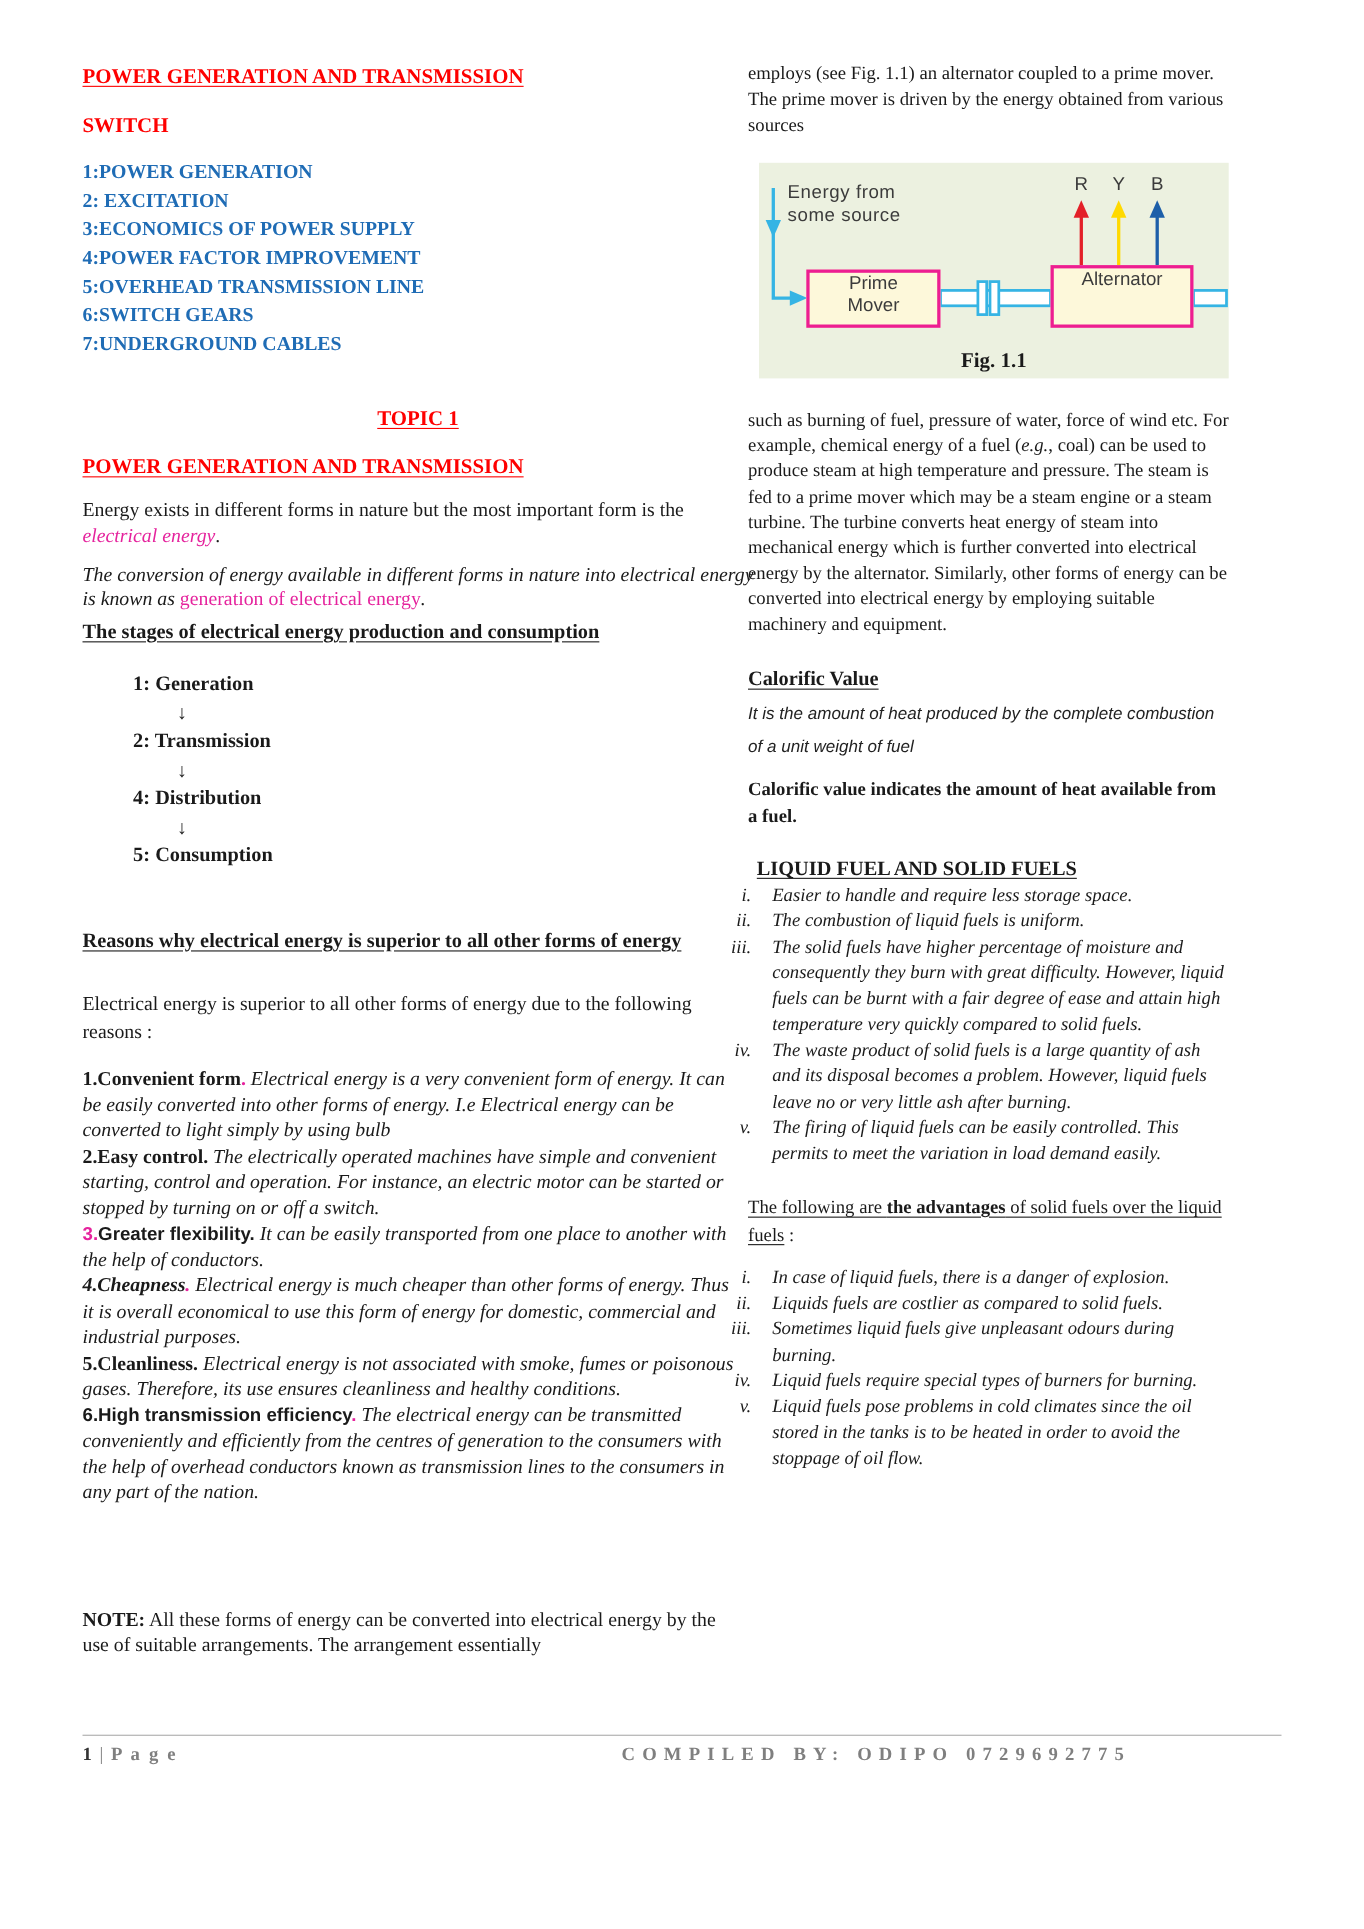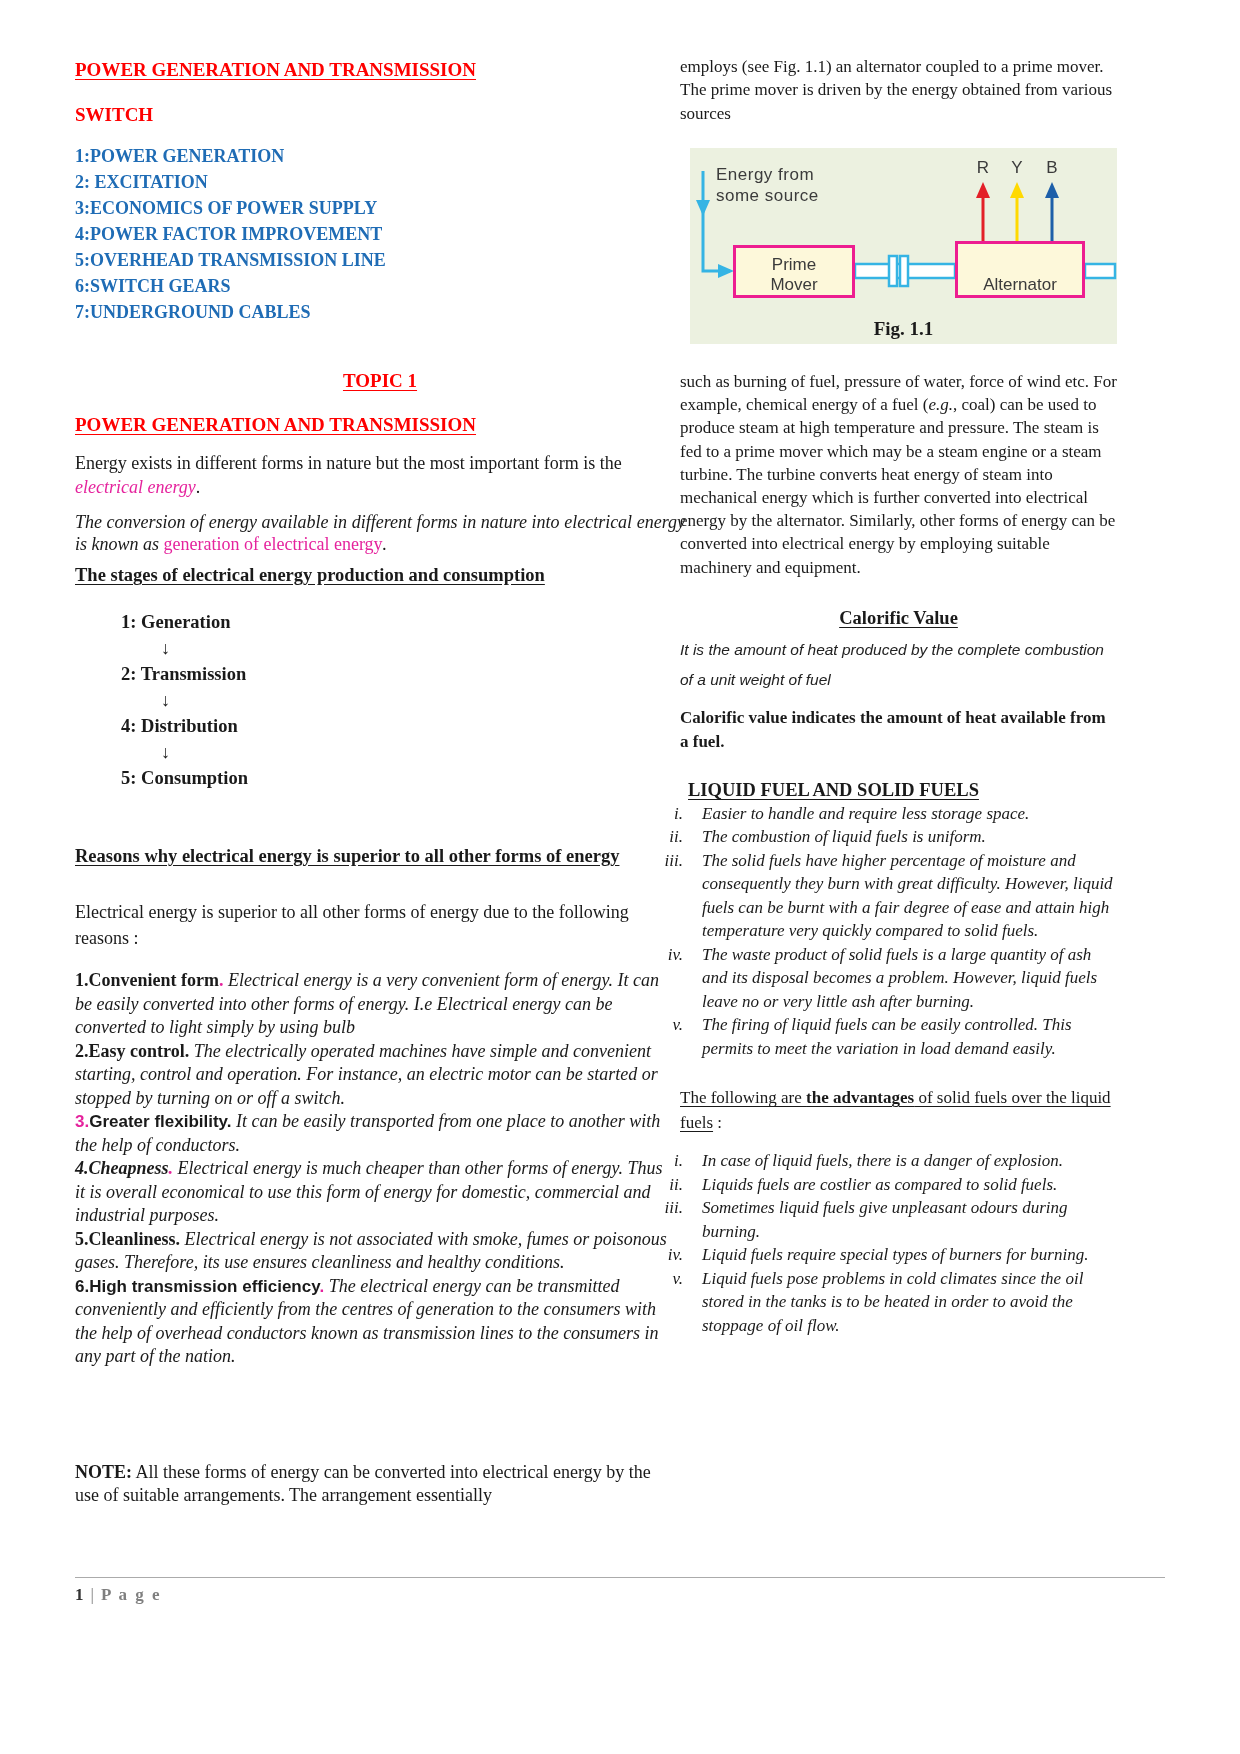--- a/index.html
+++ b/index.html
@@ -39,40 +39,40 @@
   .reason { margin:0; font-size:18px; line-height:23.5px; }
   .rbody { font-style:italic; }
   .lead-serif { font-weight:bold; }
   .lead-serif-italic { font-weight:bold; font-style:italic; }
   .lead-sans { font-weight:bold; font-family:"Liberation Sans", sans-serif; font-size:17px; }
   .note { margin:92px 0 0 0; font-size:18px; line-height:23.5px; width:600px; }
 
   
   .rpara { margin:0; font-size:17px; line-height:23.3px; }
   .p-after-fig { margin-top:26px; line-height:23.2px; }
-  .cal-heading { margin-top:27px; font-size:18.5px; line-height:24px; font-weight:bold;text-align:center; }
+  .cal-heading { margin-top:27px; font-size:18.5px; line-height:24px; font-weight:bold; }
   .cal-def { margin:5px 0 0 0; font-family:"Liberation Sans", sans-serif; font-style:italic;
              font-size:15.5px; line-height:30px; color:#222; }
   .cal-note { margin:11px 0 0 0; font-size:17px; line-height:24px; font-weight:bold; }
   .fuels-heading { margin-top:24px; padding-left:8px; font-size:18.5px; line-height:24px; font-weight:bold; }
   .list-intro { margin:11px 0 0 0; font-size:17px; line-height:25px; }
   .list-intro.second { margin-top:25px; }
   .rlist { margin:0 0 0 -26px; }
   .rlist.second { margin-top:14px; }
   .rli { display:flex; }
   .rlnum { flex:0 0 29px; text-align:right; font-style:italic; font-size:17px; line-height:23.5px; }
   .rltxt { padding-left:19px; font-style:italic; font-size:17px; line-height:23.5px; }
 
   
   .figure { position:relative; margin:23px 0 0 10px; width:427px; height:196px; background:#ecf1e0; }
   .figure svg { position:absolute; left:0; top:0; }
   .fig-source-label { position:absolute; left:26px; top:16px; font-family:"Liberation Sans", sans-serif;
                       font-size:17px; line-height:21px; letter-spacing:0.5px; color:#3b3b3b; }
   .fig-box { position:absolute; background:#fdf8da; border:3px solid #ed1e91; box-sizing:border-box;
-             display:flex; align-items:flex-end; justify-content:center; text-align:center;
+             display:flex; align-items:flex-start; justify-content:center; text-align:center;
              font-family:"Liberation Sans", sans-serif; font-size:17px; line-height:20px; color:#3b3b3b; }
   .pm-box  { left:43px;  top:97px; width:122px; height:53px; }
   .pm-box span { display:block; width:70px; }
   .alt-box { left:265px; top:93px; width:130px; height:57px; }
   .phase { position:absolute; top:10px; width:18px; text-align:center;
            font-family:"Liberation Sans", sans-serif; font-size:17px; color:#3b3b3b; }
   .phase-r { left:284px; } .phase-y { left:318px; } .phase-b { left:353px; }
   .fig-caption { position:absolute; bottom:4px; left:0; width:100%; text-align:center;
                  font-size:19px; font-weight:bold; color:#1a1a1a; }
 
@@ -239,14 +239,15 @@
       <div class="rli">
           <div class="rlnum">v.</div>
           <div class="rltxt">Liquid fuels pose problems in cold climates since the oil stored in the tanks is to be heated in order to avoid the stoppage of oil flow.</div>
         </div>
     </div>
 
   </div>
 
   <div class="footer-rule"></div>
   <div class="footer-left"><span class="fp-num">1</span><span class="fp-sep">|</span><span class="fp-label">P a g e</span></div>
+  <div class="footer-right">COMPILED BY: ODIPO 0729692775</div>
 
 </div>
 
 </body></html>

